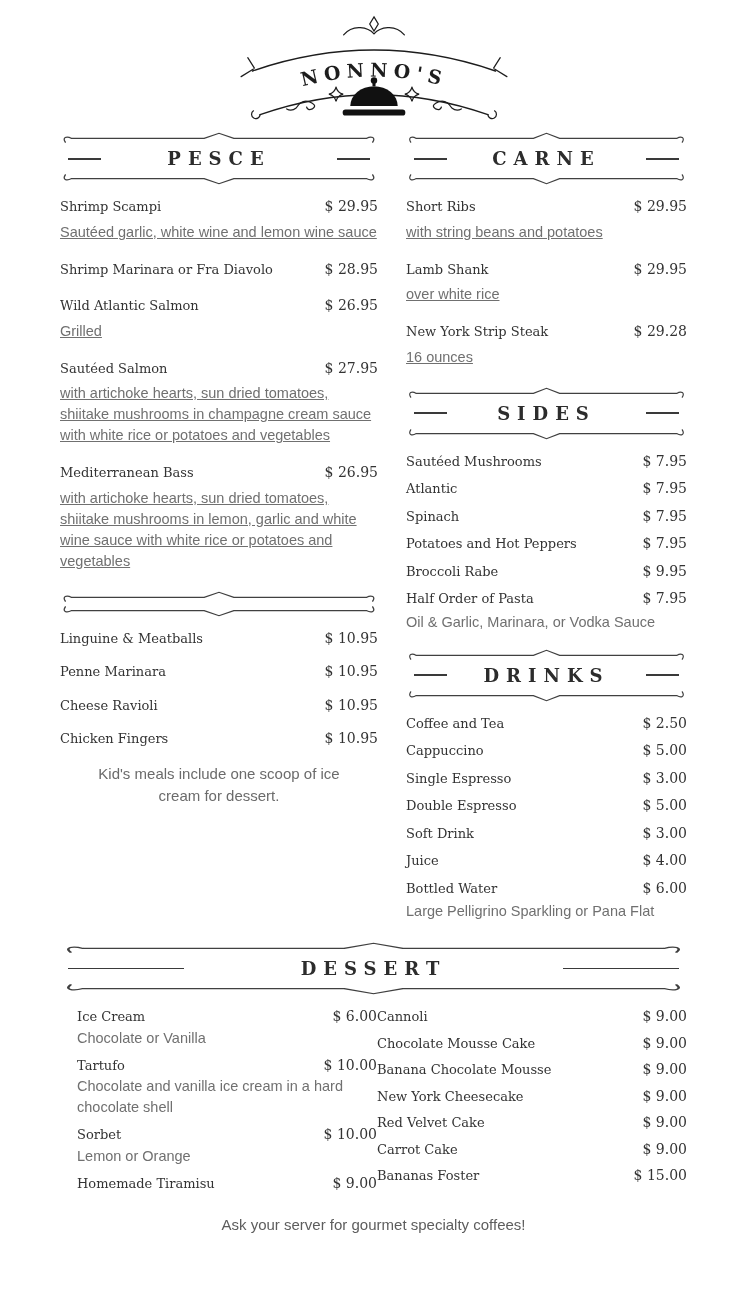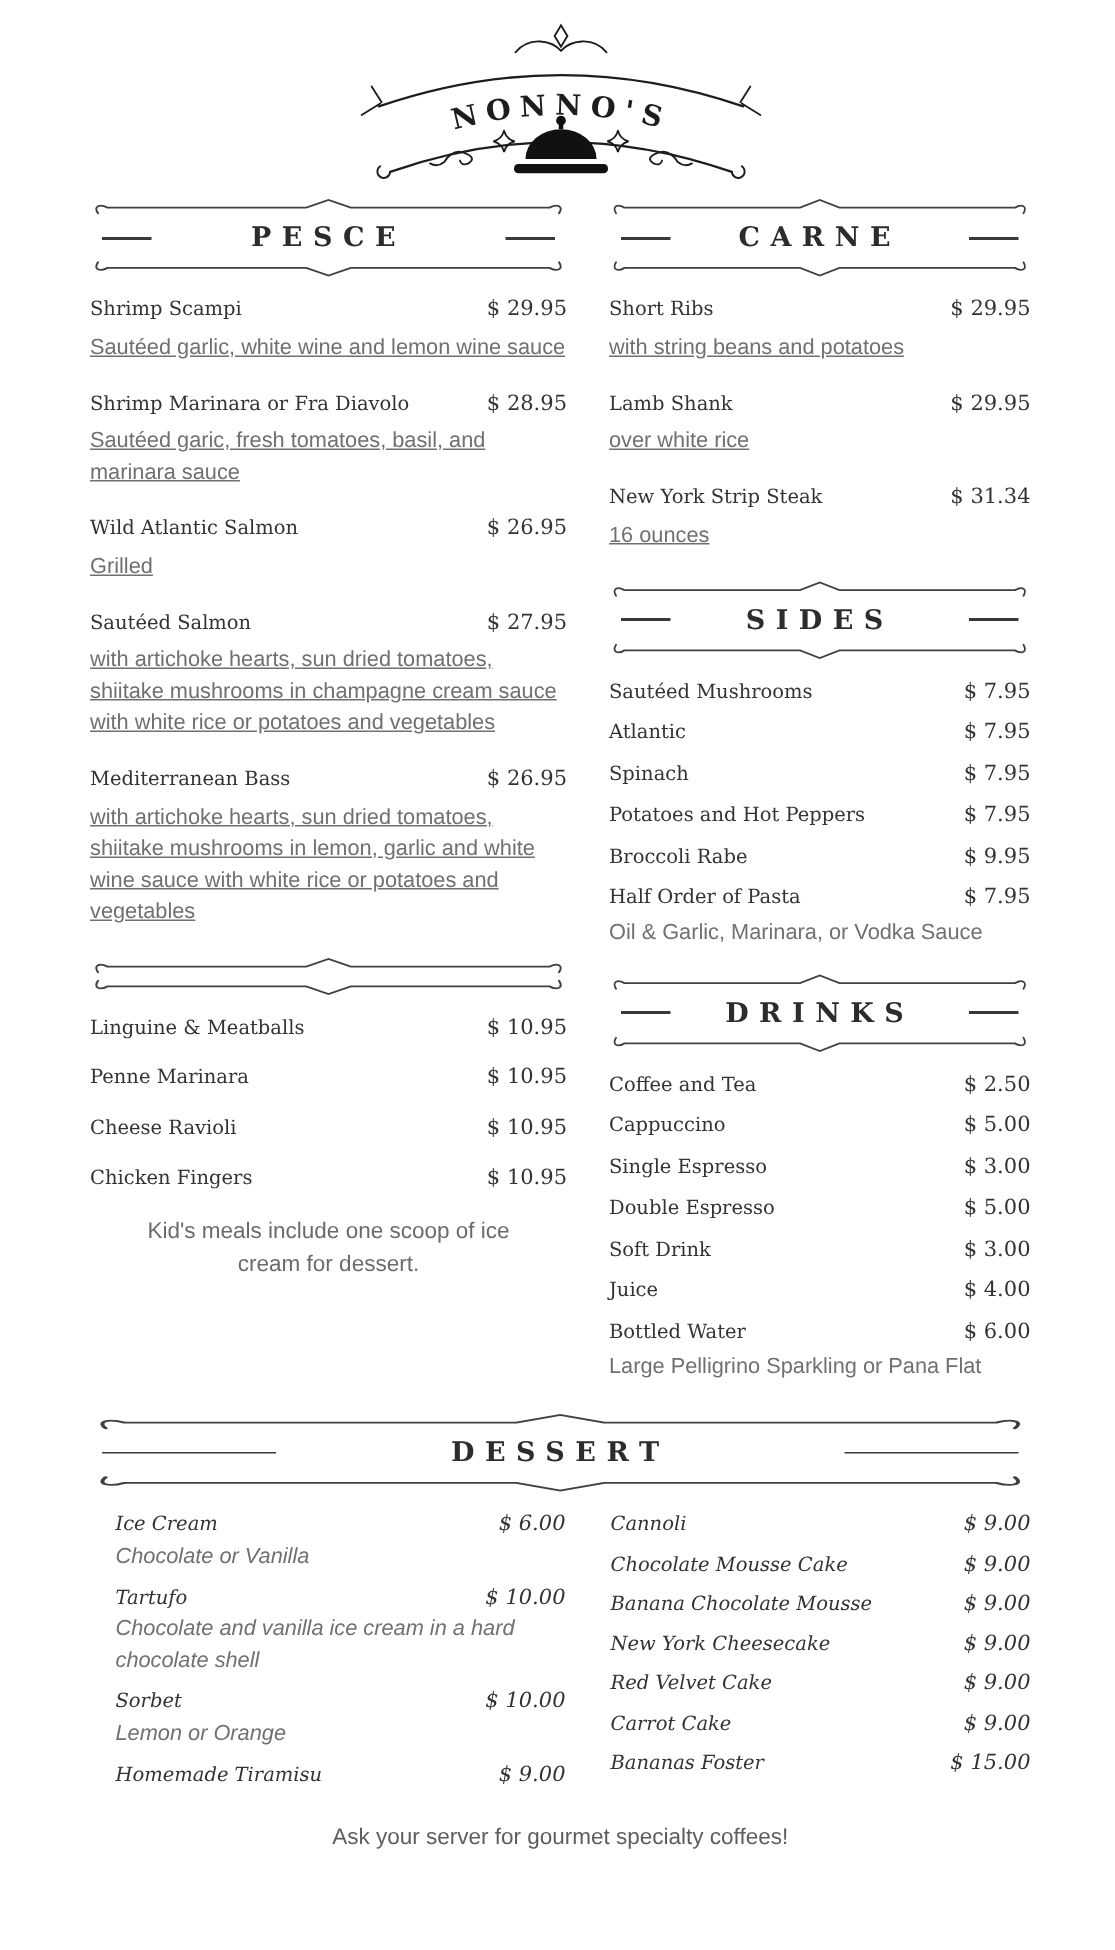--- a/index.html
+++ b/index.html
@@ -44,21 +44,21 @@
   .tight .menu-item { margin-bottom:8px; }
   .kids-items .menu-item { margin-bottom:14px;text-align:center; }
 
   .kids-note {
     width:270px; margin:4px auto 0; text-align:center;
     color:#6b6b6b; font-size:15px; line-height:1.5;
   }
 
   
   .dessert { margin-top:4px; }
-  .dessert-cols { display:grid; grid-template-columns:300px 1fr; column-gap:30px; padding-left:17px; margin-top:4px;font-style:italic; }
+  .dessert-cols { display:grid; grid-template-columns:300px 1fr; padding-left:17px; margin-top:4px; }
   .dessert .menu-item { margin-bottom:7px; }
   .dessert .item-desc { margin-top:1px; }
 
   .footer-note { text-align:center; color:#5d5d5d; font-size:15px; margin-top:16px; }
 
   .watermark {
     position:absolute; left:505px; top:1196px; z-index:-1;
     font-size:28px; letter-spacing:2px; color:#737373;
     font-family:Liberation Mono, monospace;
   }
@@ -134,21 +134,20 @@
                 <span class="item-price">$ 29.95</span>
               </div>
               <div class="item-desc">Sautéed garlic, white wine and lemon wine sauce</div>
             </div>
 
             <div class="menu-item">
               <div class="item-row">
                 <span class="item-name">Shrimp Marinara or Fra Diavolo</span>
                 <span class="item-price">$ 28.95</span>
               </div>
-              <div class="item-desc">Sautéed garic, fresh tomatoes, basil, and marinara sauce</div>
             </div>
 
             <div class="menu-item">
               <div class="item-row">
                 <span class="item-name">Wild Atlantic Salmon</span>
                 <span class="item-price">$ 26.95</span>
               </div>
               <div class="item-desc">Grilled</div>
             </div>
 
@@ -248,21 +247,21 @@
               <div class="item-row">
                 <span class="item-name">Lamb Shank</span>
                 <span class="item-price">$ 29.95</span>
               </div>
               <div class="item-desc">over white rice</div>
             </div>
 
             <div class="menu-item">
               <div class="item-row">
                 <span class="item-name">New York Strip Steak</span>
-                <span class="item-price">$ 31.34</span>
+                <span class="item-price">$ 29.28</span>
               </div>
               <div class="item-desc">16 ounces</div>
             </div>
           </div>
       </div>
 
       <div class="section tight">
         <div class="sec-header">
           <svg class="sh-bracket" viewBox="0 0 300 16" preserveAspectRatio="none">
               <use href="#br-top"></use>

